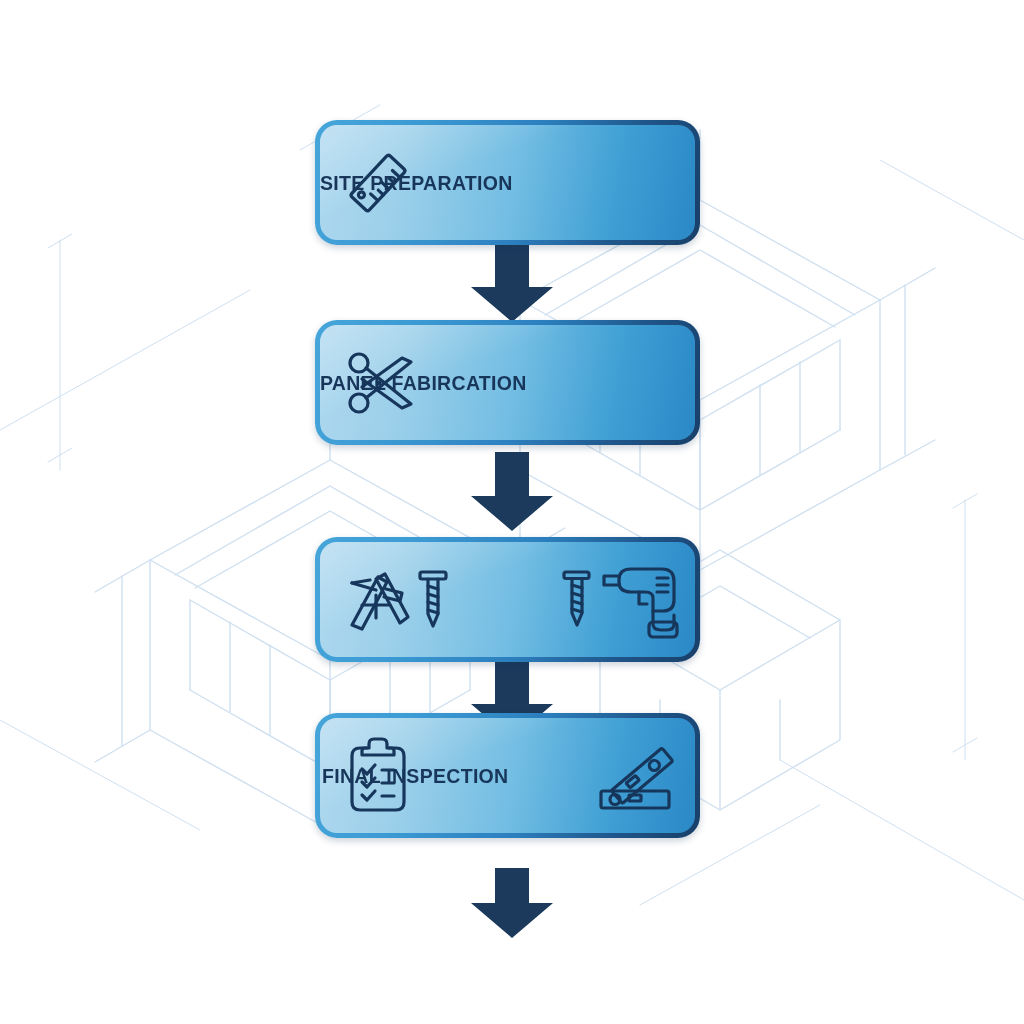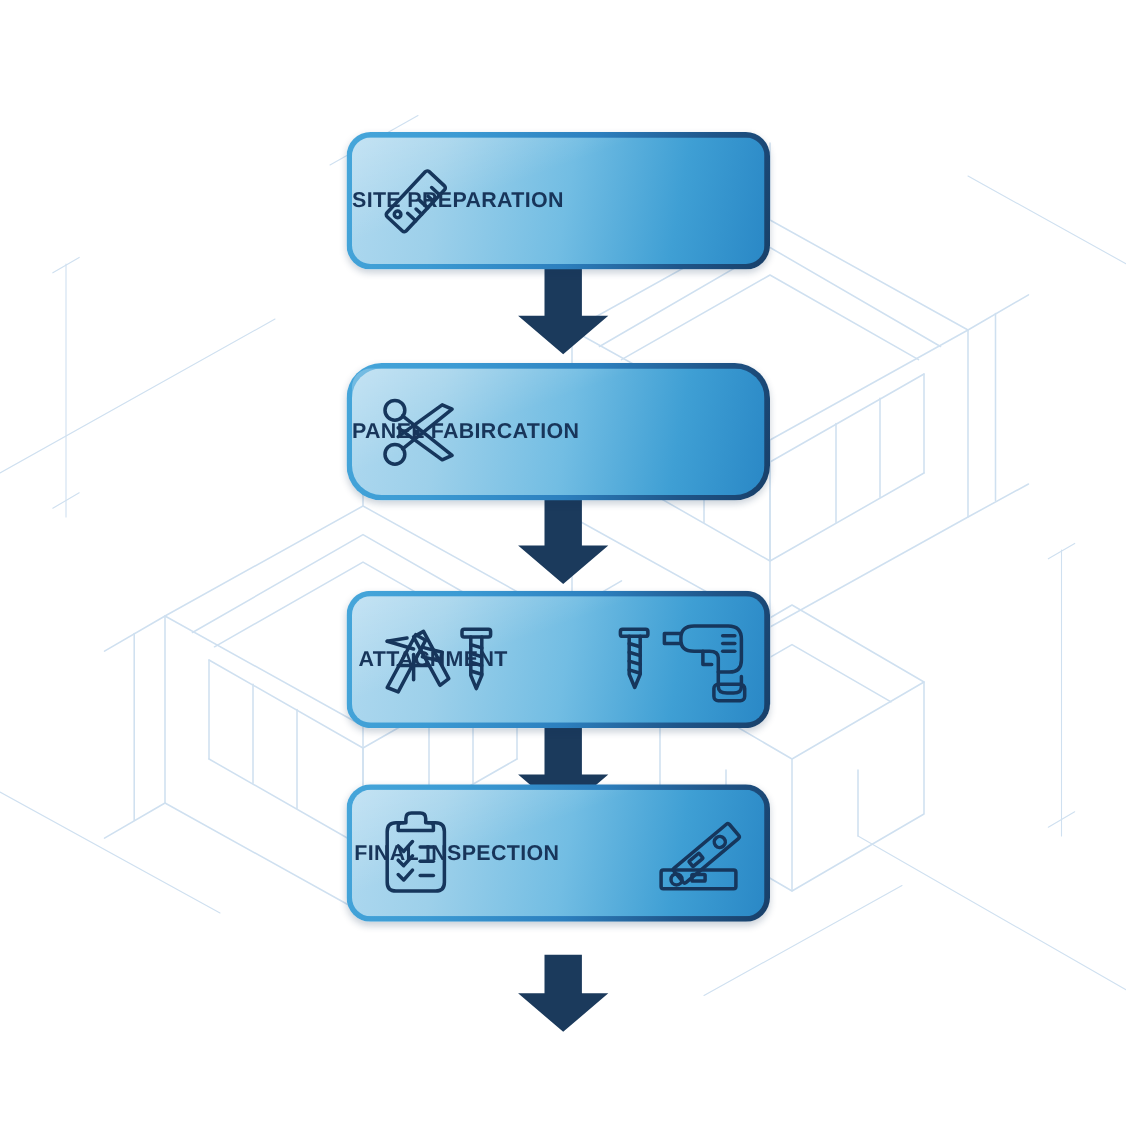--- a/index.html
+++ b/index.html
@@ -63,21 +63,21 @@
     
     content: "";
     position: absolute;
     left: 0; top: 0; right: 0; bottom: 0;
     border-radius: 17px;
     pointer-events: none;
     background: linear-gradient(160deg, rgba(255,255,255,0.28) 0%, rgba(255,255,255,0.0) 38%);
   }
 
   #box-1 { top: 120px; }
-  #box-2 { top: 330px; border-radius: 32px; }
+  #box-2 { top: 320px; }
   #box-3 { top: 537px; }
   #box-4 { top: 713px; padding-left: 21px; }
 
   .box-icon-left {
     position: absolute;
     left: 22px;
     top: 50%;
     transform: translateY(-50%);
     display: flex;
     align-items: center;
@@ -251,21 +251,20 @@
         <g fill="none" stroke="#16365c" stroke-width="3.2" stroke-linejoin="round" stroke-linecap="round">
           <rect x="4" y="8" width="26" height="7" rx="2"></rect>
           <path d="M12 15 L12 50 L17 62 L22 50 L22 15"></path>
           <path d="M12 22 L22 25"></path>
           <path d="M12 30 L22 33"></path>
           <path d="M12 38 L22 41"></path>
           <path d="M12 46 L22 49"></path>
         </g>
       </svg>
     </span>
-    <span class="box-label">ATTACHMENT</span>
     <span class="box-icon-right">
       <svg class="ico" width="32" height="70" viewBox="0 0 32 70" xmlns="http://www.w3.org/2000/svg">
         <g fill="none" stroke="#16365c" stroke-width="3.2" stroke-linejoin="round" stroke-linecap="round">
           <rect x="3" y="7" width="25" height="6.5" rx="2"></rect>
           <path d="M11 13.5 L11 48 L16 60 L21 48 L21 13.5"></path>
           <path d="M11 20 L21 23"></path>
           <path d="M11 28 L21 31"></path>
           <path d="M11 36 L21 39"></path>
           <path d="M11 44 L21 47"></path>
         </g>

